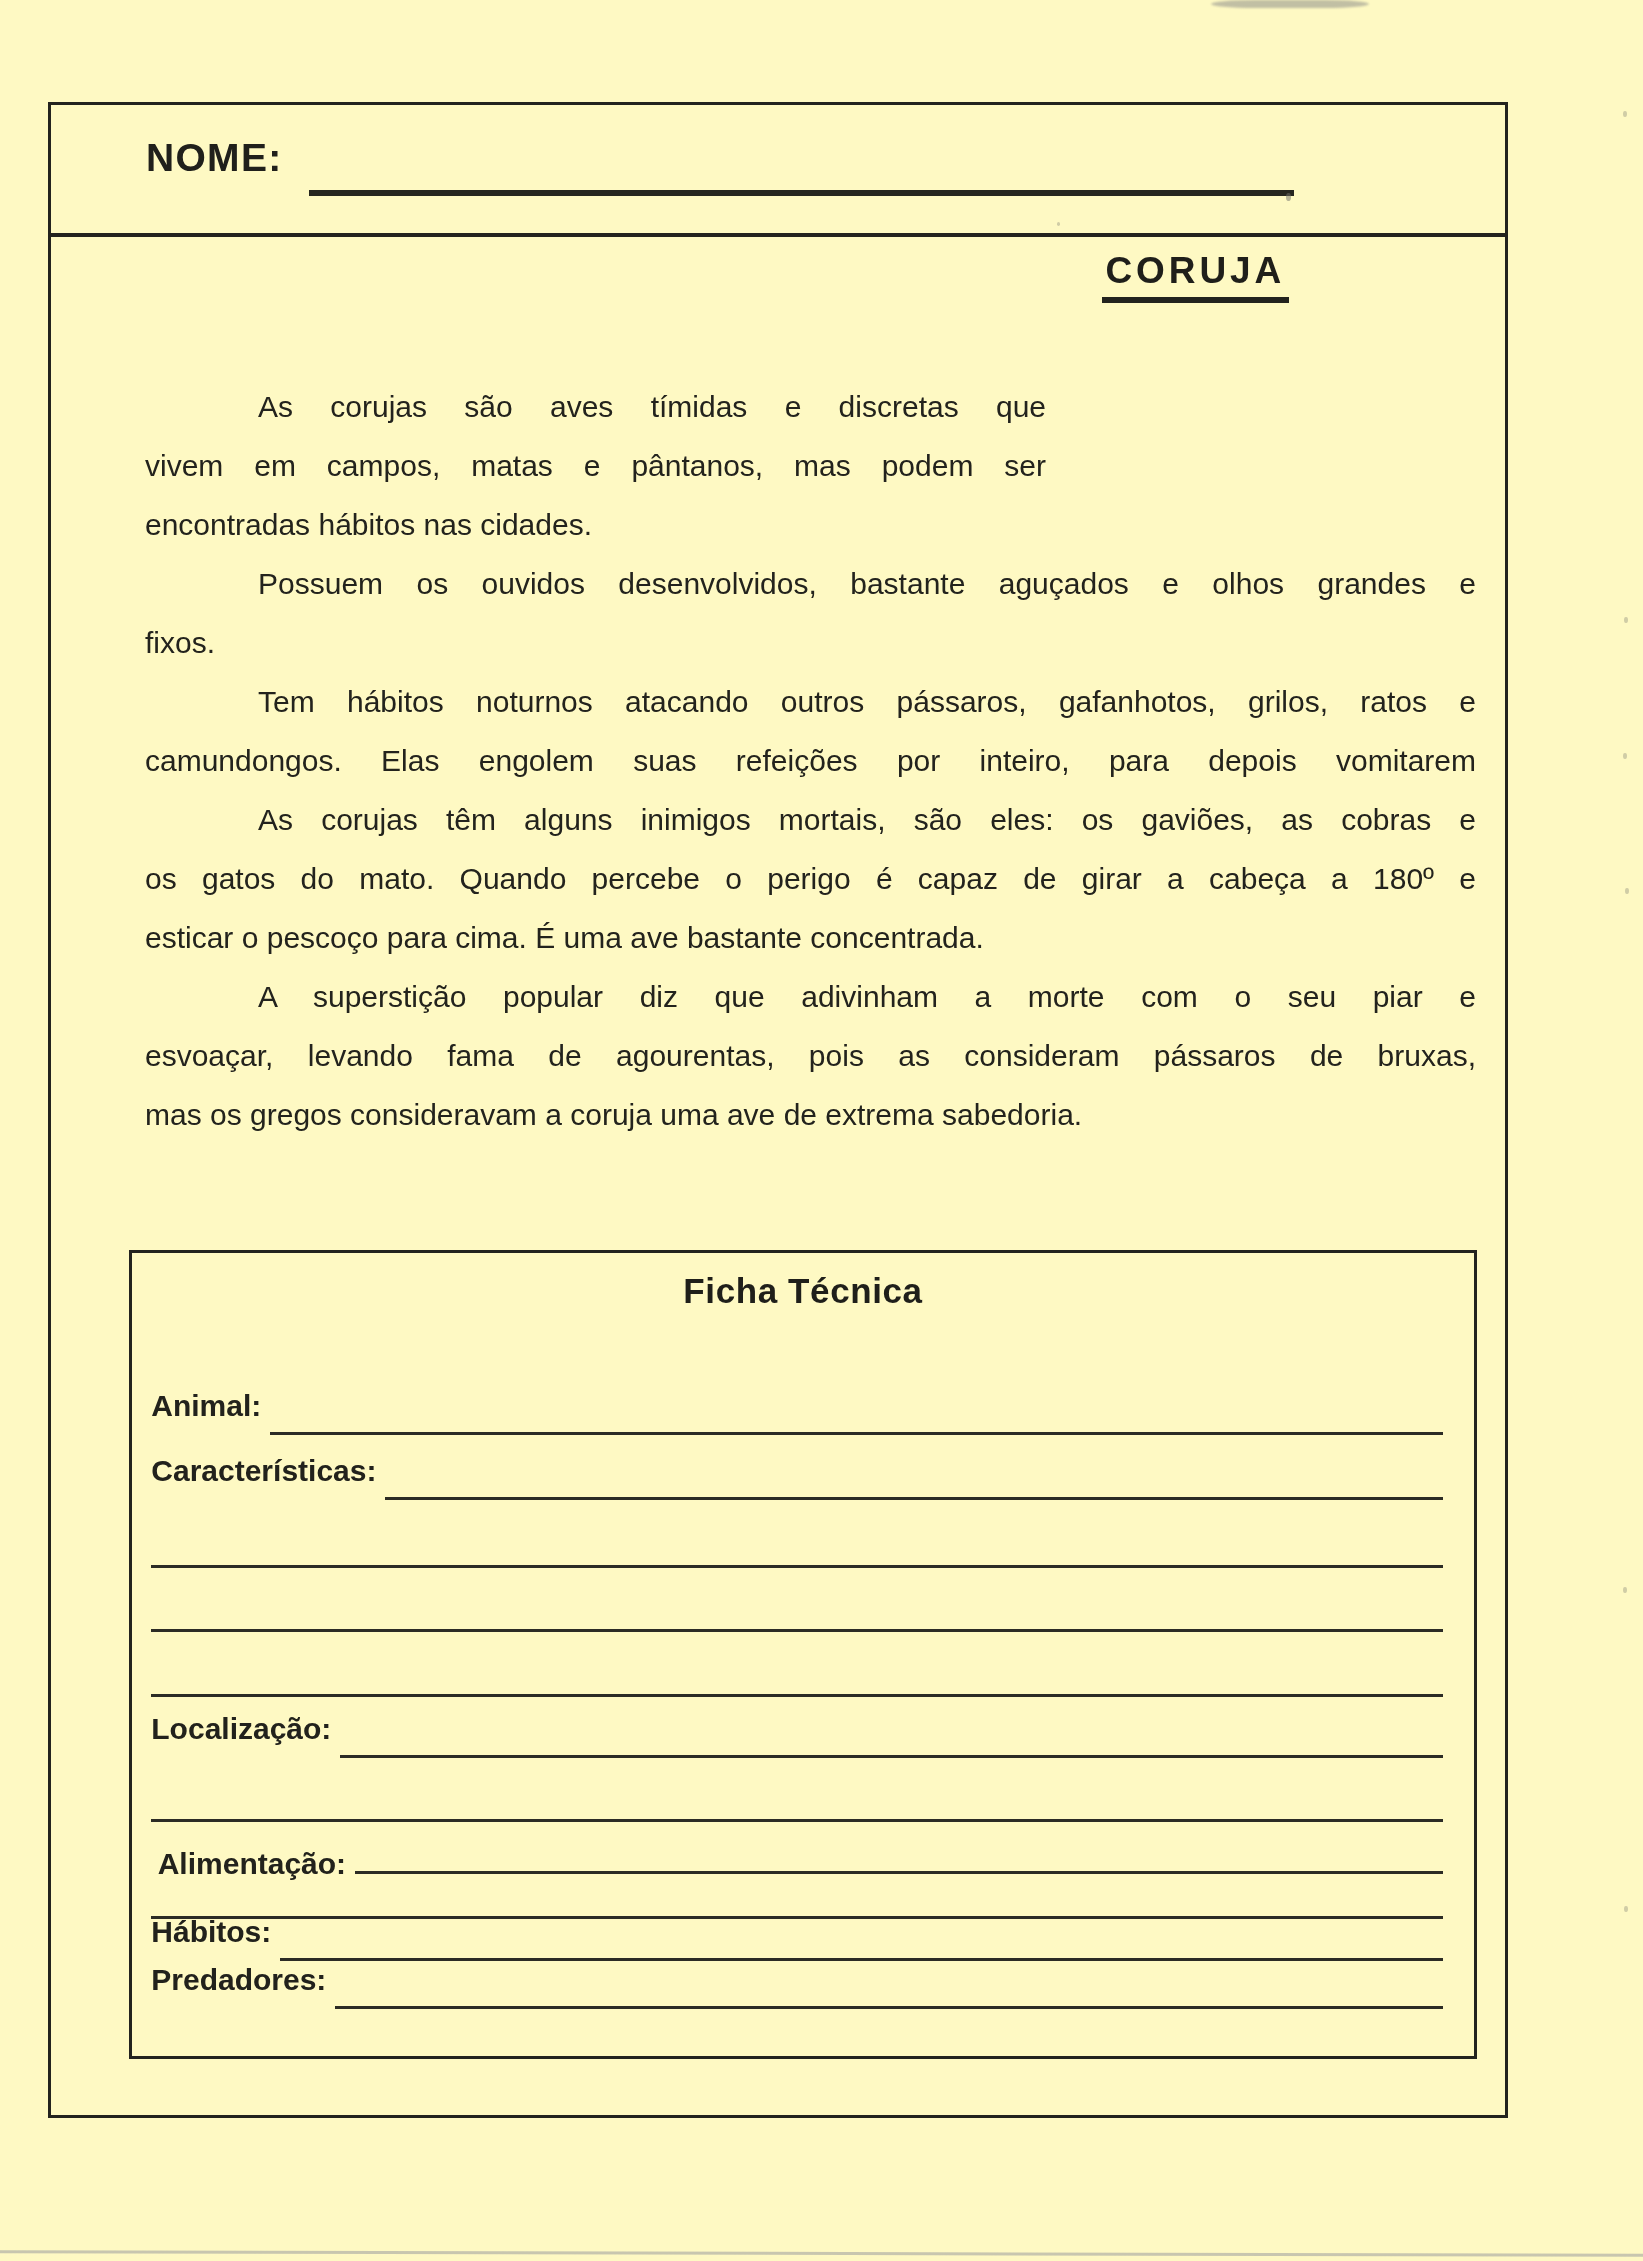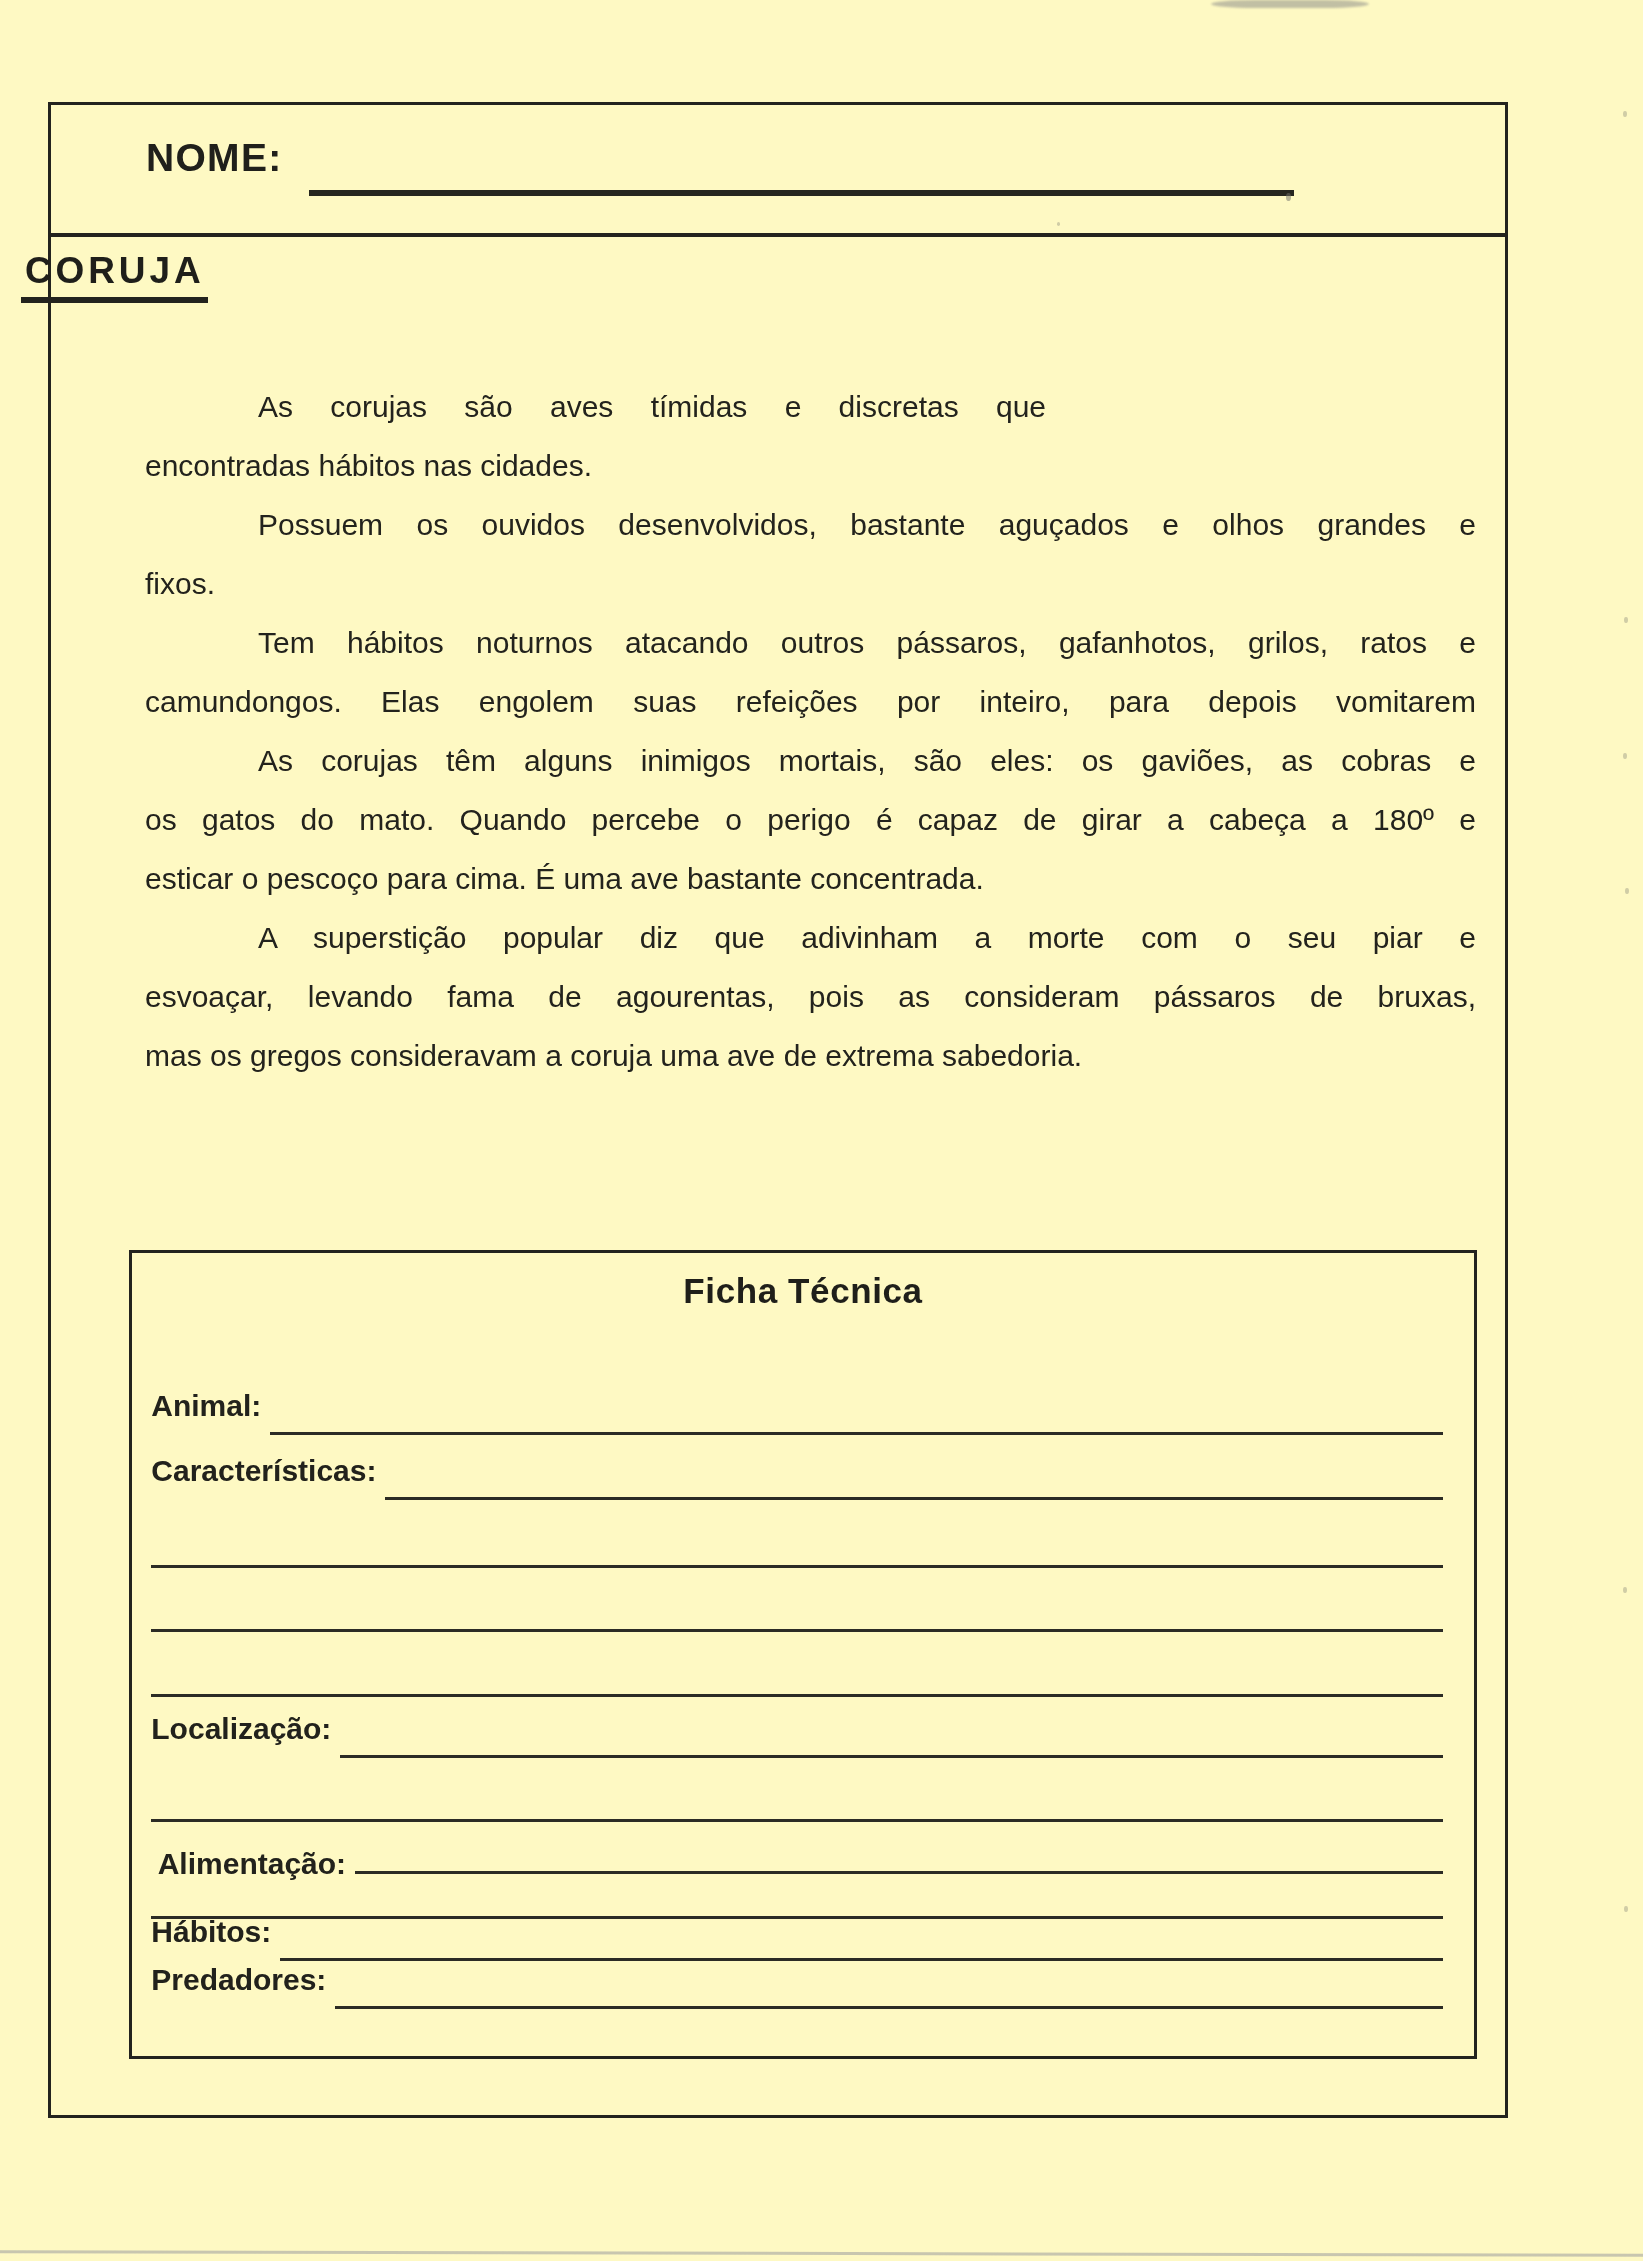--- a/index.html
+++ b/index.html
@@ -30,21 +30,21 @@
     font-size:39px;font-weight:bold;letter-spacing:1.3px;
     color:#20201b;
   }
   .nome-line{
     position:absolute;left:261px;top:88px;
     width:985px;height:5.8px;background:#26261f;
   }
   
   .doc-title-wrap{
     position:absolute;left:48px;top:250px;width:1268px;
-    text-align:left;
+    text-align:right;
   }
   .doc-title{
     display:inline-block;
     transform:translateX(-27px);
     font-size:37px;font-weight:bold;letter-spacing:3.9px;
     color:#1f1f1a;
     border-bottom:6.4px solid #23231e;
     padding:0 3.9px 5.2px 3.9px;
   }
   
@@ -135,20 +135,21 @@
     <span class="nome-label">NOME:</span>
     <div class="nome-line"></div>
   </div>
 
   <div class="doc-title-wrap">
     <span class="doc-title">CORUJA</span>
   </div>
 
   <div class="body-text">
     <div class="bline indent short jl">As corujas são aves tímidas e discretas que</div>
+    <div class="bline short jl">vivem em campos, matas e pântanos, mas podem ser</div>
     <div class="bline">encontradas hábitos nas cidades.</div>
     <div class="bline indent jl">Possuem os ouvidos desenvolvidos, bastante aguçados e olhos grandes e</div>
     <div class="bline">fixos.</div>
     <div class="bline indent jl">Tem hábitos noturnos atacando outros pássaros, gafanhotos, grilos, ratos e</div>
     <div class="bline jl">camundongos. Elas engolem suas refeições por inteiro, para depois vomitarem</div>
     <div class="bline indent jl">As corujas têm alguns inimigos mortais, são eles: os gaviões, as cobras e</div>
     <div class="bline jl">os gatos do mato. Quando percebe o perigo é capaz de girar a cabeça a 180º e</div>
     <div class="bline">esticar o pescoço para cima. É uma ave bastante concentrada.</div>
     <div class="bline indent jl">A superstição popular diz que adivinham a morte com o seu piar e</div>
     <div class="bline jl">esvoaçar, levando fama de agourentas, pois as consideram pássaros de bruxas,</div>

